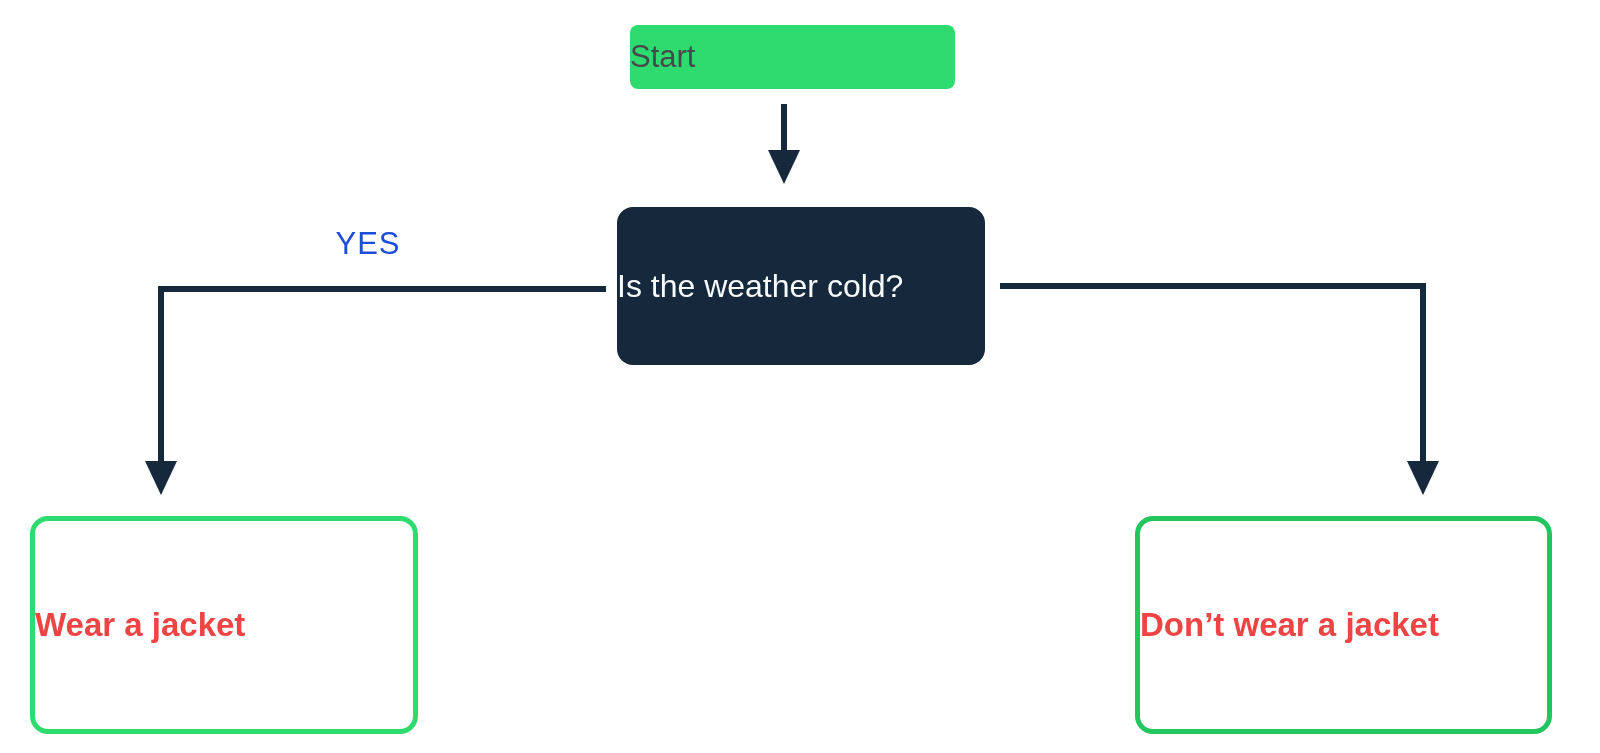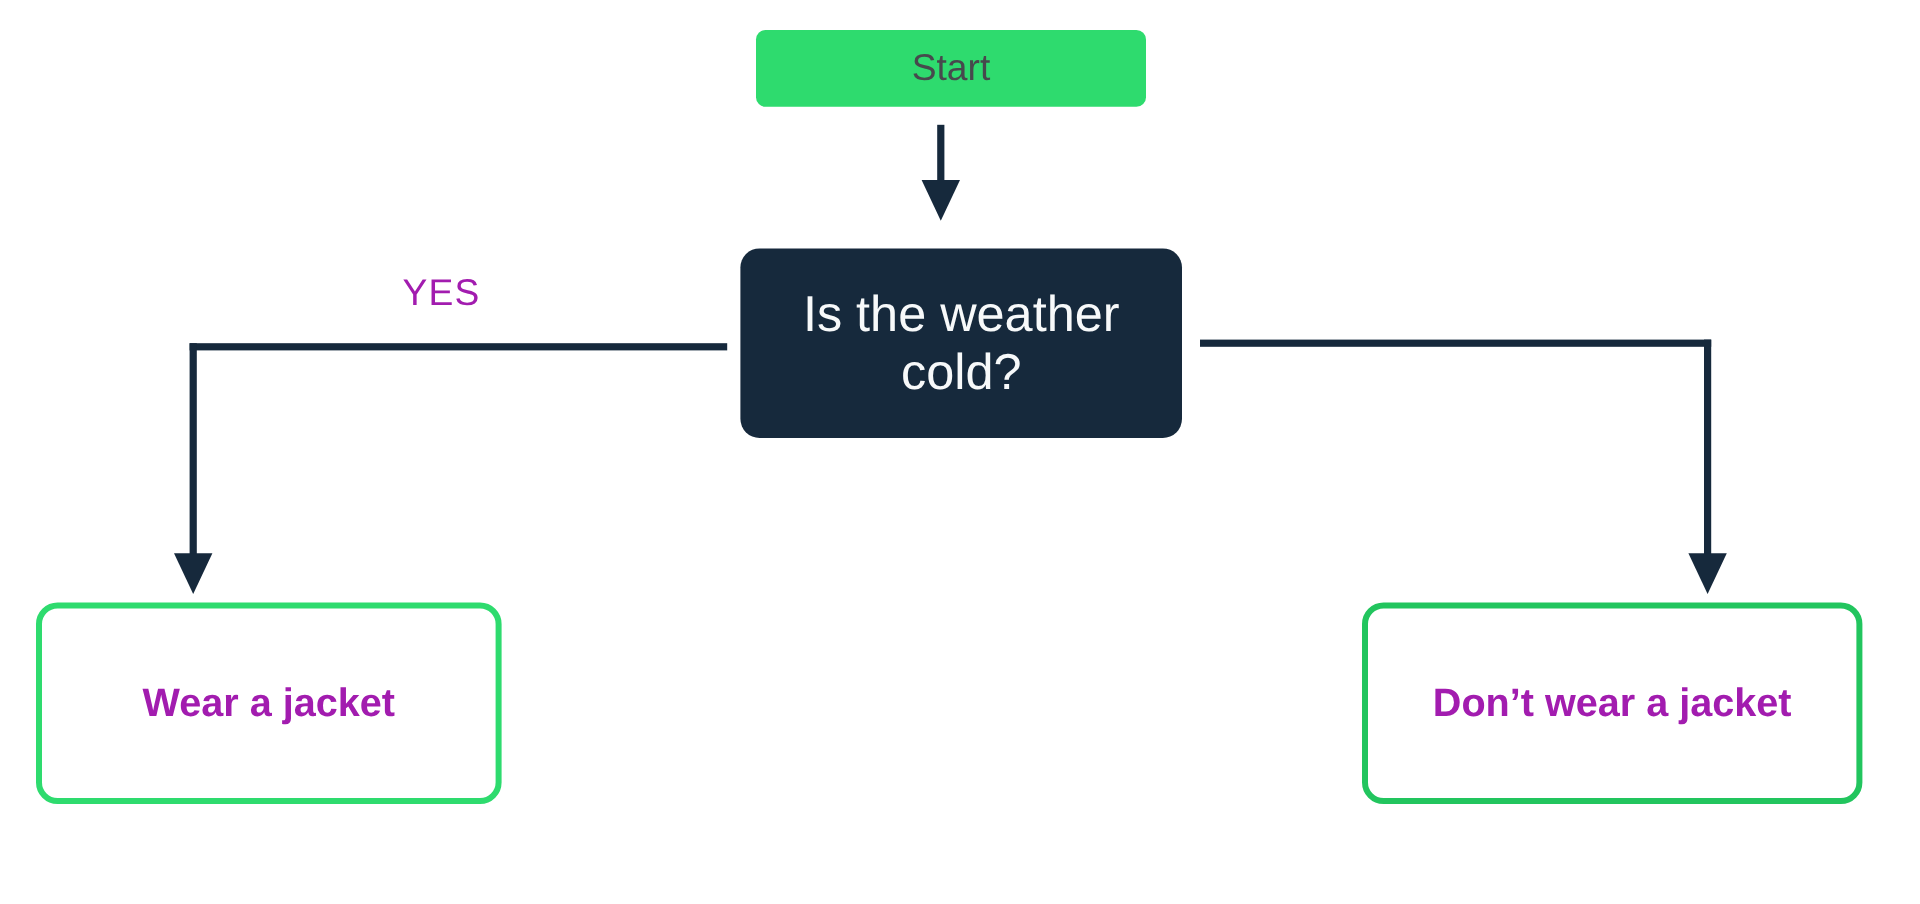--- a/index.html
+++ b/index.html
@@ -12,67 +12,66 @@
     position: relative;
     width: 1600px;
     height: 753px;
     background: #ffffff;
     overflow: hidden;
   }
   .node {
     position: absolute;
     display: flex;
     align-items: center;
-    justify-content: center;
     box-sizing: border-box;
     text-align: center;
   }
   .start-node {
     left: 630px; top: 25px;
     width: 325px; height: 64px;
     background: #2edb6e;
     border-radius: 8px;
     color: #47494d;
     font-size: 31px;
     font-weight: 400;
   }
   .decision-node {
     left: 617px; top: 207px;
     width: 368px; height: 158px;
     background: #16293c;
     border-radius: 16px;
     color: #f7f9fa;
-    font-size: 42px;
+    font-size: 32px;
     font-weight: 400;
   }
   .result-node {
-    top: 502px;
-    height: 168px;
+    top: 516px;
+    height: 218px;
     background: #ffffff;
     border-radius: 18px;
-    color: #a21caf;
+    color: #ef4444;
     font-size: 33px;
     font-weight: 700;
   }
   .yes-result-node {
     left: 30px;
     width: 388px;
     border: 5px solid #2edb6e;
   }
   .no-result-node {
     left: 1135px;
     width: 417px;
     border: 5px solid #22c55e;
   }
   .edge-label {
     position: absolute;
     width: 140px;
     text-align: center;
     font-size: 31px;
-    color: #a21caf;
+    color: #1d4ed8;
     letter-spacing: 1px;
   }
   .yes-label { left: 298px; top: 226px; }
   .no-label  { left: 1102px; top: 226px; }
   .connector {
     position: absolute;
     background: #16293c;
   }
   .start-shaft   { left: 781px;  top: 104px; width: 6px;   height: 50px; }
   .yes-h-shaft   { left: 158px;  top: 286px; width: 448px; height: 6px;  }

